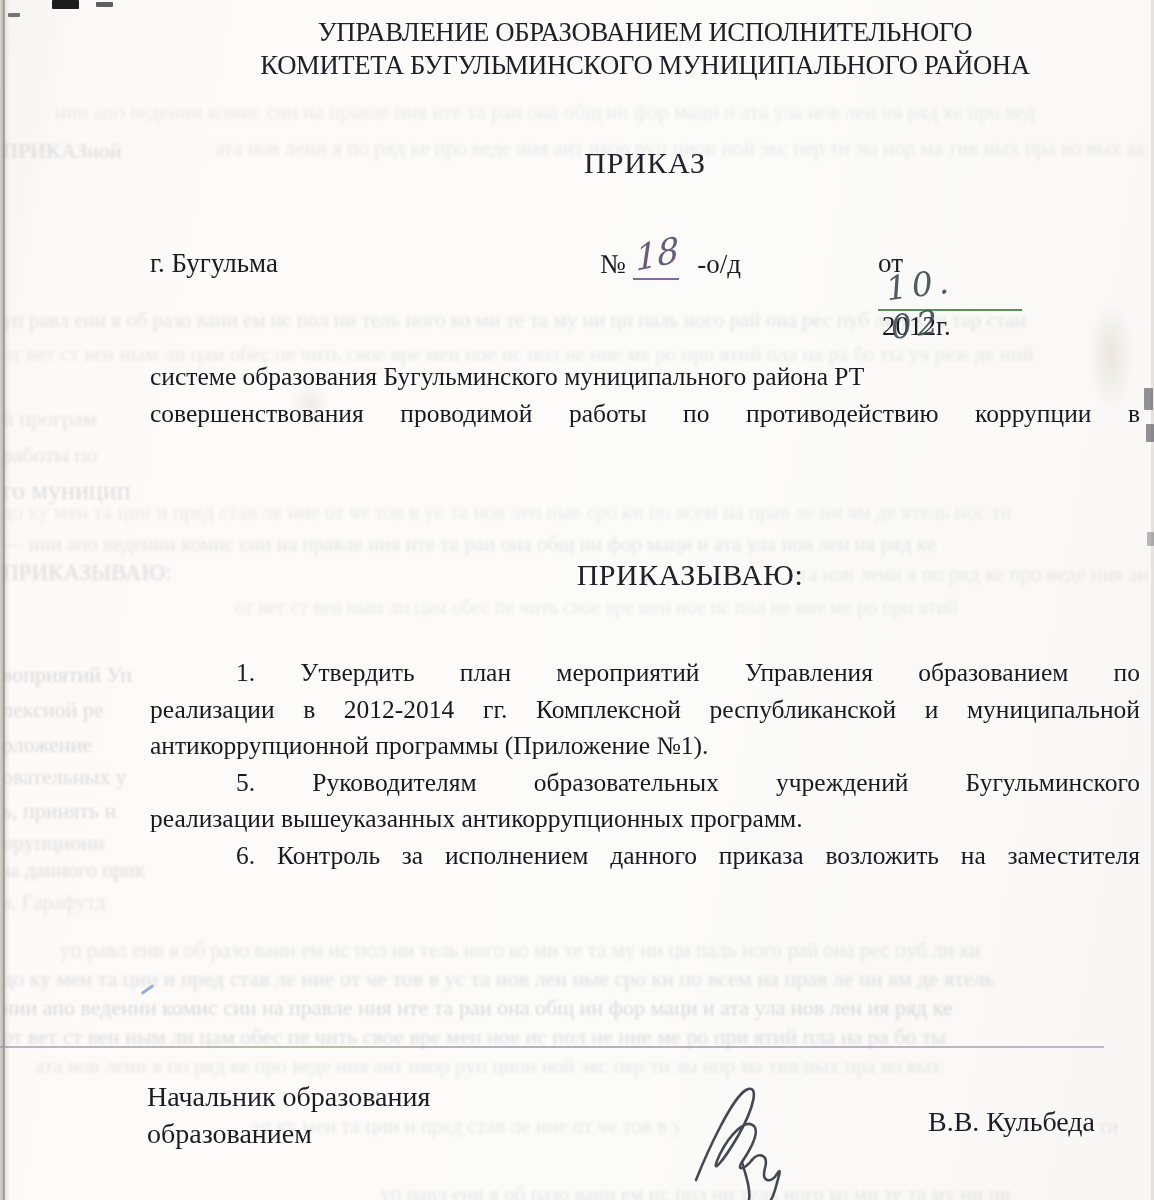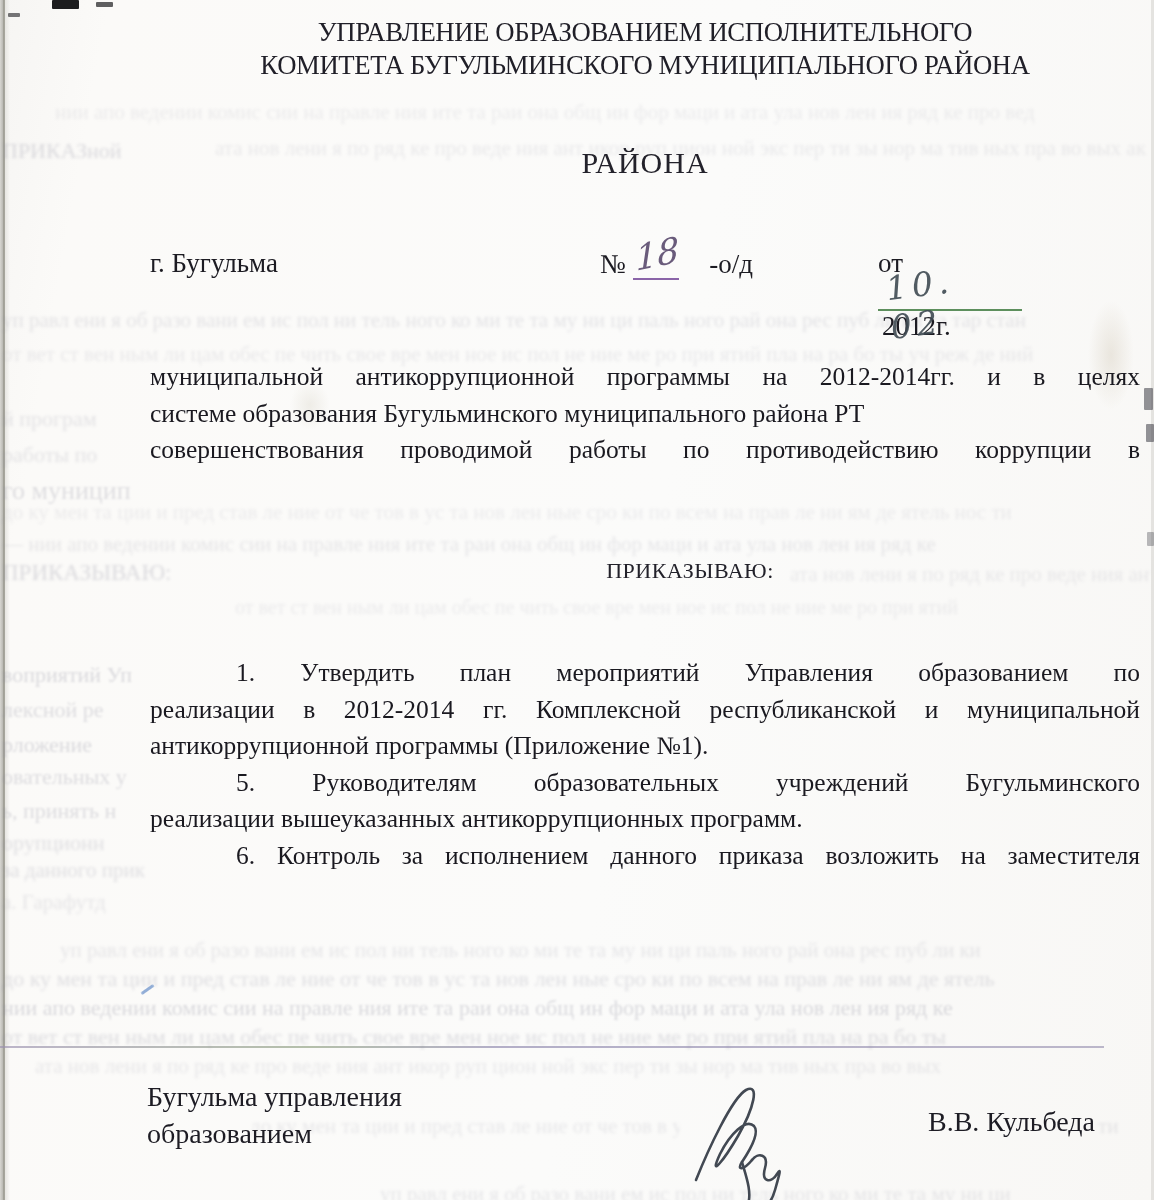--- a/index.html
+++ b/index.html
@@ -31,35 +31,35 @@
     font-size:30px;letter-spacing:1px;color:#23222b;}
 
   .date-row{position:absolute;top:244px;left:0;width:1006px;height:46px;font-size:27px;}
   .place{position:absolute;left:150px;top:4px;}
   .num-group{position:absolute;left:600px;top:4px;}
   .num-sign{display:inline-block;}
   .num-slot{display:inline-block;position:relative;width:46px;height:30px;vertical-align:bottom;
     border-bottom:2px solid var(--ul-number);}
   .hand-number{position:absolute;left:2px;top:-14px;font-family:"DejaVu Serif",serif;font-style:italic;
     font-size:35px;color:var(--hand-number);transform:rotate(-12deg) skewX(-10deg);opacity:.9;}
-  .num-suffix{display:inline-block;margin-left:24px;}
+  .num-suffix{display:inline-block;margin-left:12px;}
   .date-group{position:absolute;left:878px;top:4px;}
   .date-slot{display:inline-block;position:relative;width:144px;height:30px;vertical-align:bottom;
     border-bottom:2px solid var(--ul-date);}
   .hand-date{position:absolute;left:10px;top:-18px;font-family:"DejaVu Serif",serif;font-style:italic;
     font-size:33px;letter-spacing:5px;color:var(--hand-date);transform:rotate(-7deg);opacity:.9;}
   .date-suffix{display:inline-block;margin-left:4px;}
 
   .bodytext{position:absolute;left:150px;width:990px;font-size:25.5px;color:#1a1920;}
   .line{height:36.5px;text-align:justify;text-align-last:justify;overflow:hidden;}
   .line.first{text-indent:86px;}
   .line.last{text-align:left;text-align-last:left;}
   .intro{top:362px;}
   .resolution{position:absolute;top:558px;left:150px;width:990px;text-align:center;
-    padding-left:90px;box-sizing:border-box;font-size:22px;letter-spacing:.5px;color:#22212a;}
+    padding-left:90px;box-sizing:border-box;font-size:30px;letter-spacing:.5px;color:#22212a;}
   .items{top:658px;}
 
   .sig-block{position:absolute;top:1078px;left:0;width:1154px;font-size:28px;color:#1d1c24;}
   .sig-title{position:absolute;left:147px;top:0;line-height:37px;}
   .sig-name{position:absolute;left:928px;top:28px;}
   .signature-svg{position:absolute;left:682px;top:6px;}
 
   .rule-line{position:absolute;top:1046px;left:0;width:1104px;height:1.6px;opacity:.65;
     background:linear-gradient(90deg,#9a8fb0 0%,#8fa080 28%,#8d86ad 45%,#9a93b2 100%);}
   .pen-dot{position:absolute;left:140px;top:988px;width:15px;height:3px;background:#6f95cc;
@@ -115,63 +115,62 @@
       <div class="ghost" style="left: 380px; top: 1182px; width: 774px; font-size: 21px; opacity: 0.2; filter: blur(1.5px);">уп равл ени я об разо вани ем ис пол ни тель ного ко ми те та му ни ци</div>
     </div>
   <div class="stain"></div>
   <div class="stain2"></div>
 
   <div class="org">
     <div>УПРАВЛЕНИЕ ОБРАЗОВАНИЕМ ИСПОЛНИТЕЛЬНОГО</div>
     <div>КОМИТЕТА БУГУЛЬМИНСКОГО МУНИЦИПАЛЬНОГО РАЙОНА</div>
   </div>
 
-  <div class="doc-type">РАЙОНА</div>
+  <div class="doc-type">ПРИКАЗ</div>
 
   <div class="date-row">
     <span class="place">г. Бугульма</span>
     <span class="num-group">
       <span class="num-sign">№</span>
       <span class="num-slot">
         <span class="hand-number">18</span>
       </span>
       <span class="num-suffix">-о/д</span>
     </span>
     <span class="date-group">
       <span>от</span>
       <span class="date-slot">
         <span class="hand-date">10. 02</span>
       </span>
       <span class="date-suffix">2012г.</span>
     </span>
   </div>
 
   <div class="bodytext intro">
-    <div class="line">муниципальной антикоррупционной программы на 2012-2014гг. и в целях</div>
     <div class="line last">системе образования Бугульминского муниципального района РТ</div>
     <div class="line">совершенствования проводимой работы по противодействию коррупции в</div>
   </div>
 
   <div class="resolution">ПРИКАЗЫВАЮ:</div>
 
   <div class="bodytext items">
     <div class="line first">1. Утвердить план мероприятий Управления образованием по</div>
     <div class="line">реализации в 2012-2014 гг. Комплексной республиканской и муниципальной</div>
     <div class="line last">антикоррупционной программы (Приложение №1).</div>
     <div class="line first">5. Руководителям образовательных учреждений Бугульминского</div>
     <div class="line last">реализации вышеуказанных антикоррупционных программ.</div>
     <div class="line first">6. Контроль за исполнением данного приказа возложить на заместителя</div>
   </div>
 
   <div class="pen-dot"></div>
   <div class="rule-line"></div>
 
   <div class="sig-block">
     <div class="sig-title">
-      <div>Бугульма управления</div>
+      <div>Начальник образования</div>
       <div>образованием</div>
     </div>
     <svg class="signature-svg" width="130" height="122" viewBox="0 0 130 122">
       <g fill="none" stroke="var(--sig)" stroke-width="2.6" stroke-linecap="round" opacity="0.92">
         <path d="M14,96 C26,66 50,14 64,6 C78,-1 72,24 56,52 C42,76 26,96 38,70 C48,50 64,34 72,42 C78,49 68,66 60,78 C54,87 62,86 70,76"></path>
         <path d="M70,76 C76,68 87,70 83,84 C79,98 89,100 95,90 C100,82 97,92 93,106 C89,120 82,126 78,118"></path>
         <path d="M60,78 C64,92 70,108 66,120"></path>
       </g>
     </svg>
     <div class="sig-name">В.В. Кульбеда</div>

